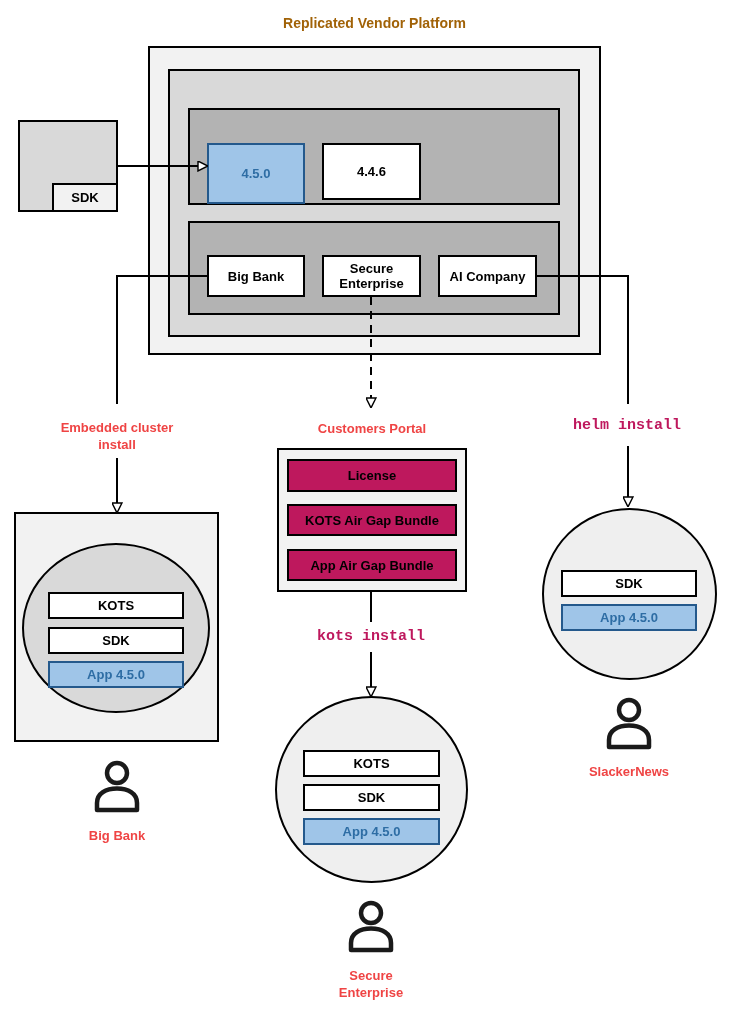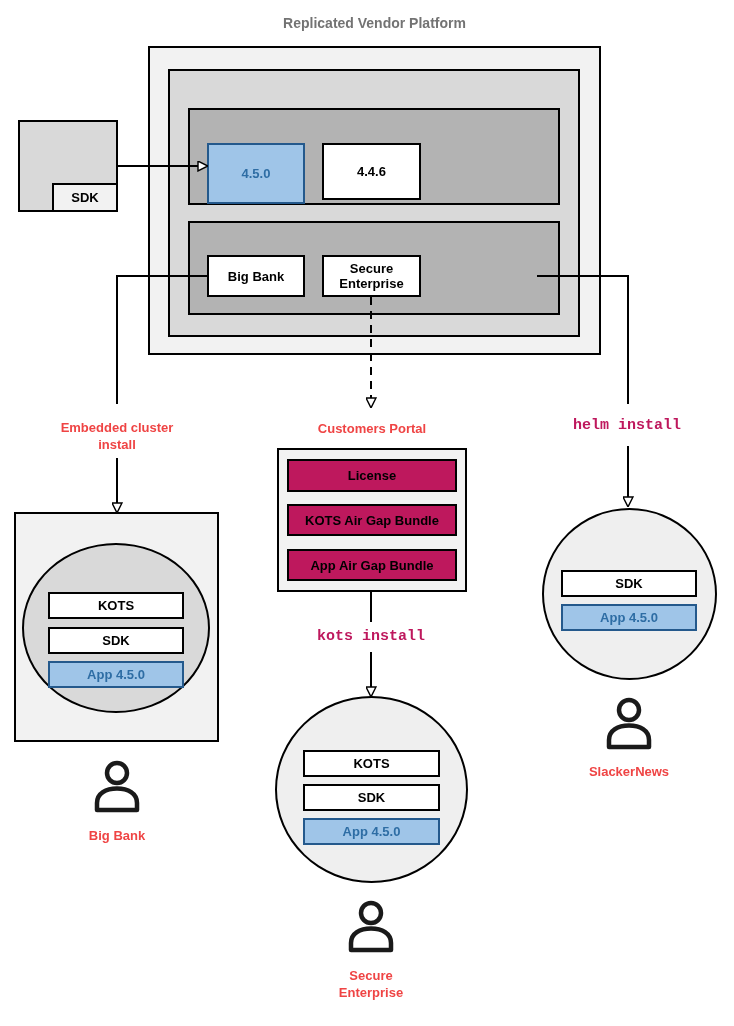--- a/index.html
+++ b/index.html
@@ -3,21 +3,21 @@
 <meta charset="utf-8">
 <style>
   html,body{margin:0;padding:0;background:#ffffff;}
   #canvas{
     position:relative;width:734px;height:1026px;background:#ffffff;
     font-family:"Liberation Sans", sans-serif;color:#000;overflow:hidden;
   }
   .abs{position:absolute;box-sizing:border-box;}
   .box{border:2px solid #000;}
   .lbl{font-weight:bold;font-size:13px;text-align:center;line-height:17px;color:#ef4444;}
-  .title{font-weight:bold;font-size:14px;text-align:center;color:#737373;}
+  .title{font-weight:bold;font-size:14px;text-align:center;color:#a16207;}
   .cell{
     display:flex;align-items:center;justify-content:center;text-align:center;
     font-weight:bold;font-size:13px;line-height:15px;
     background:#ffffff;border:2px solid #000;color:#000;
   }
   .cell.gray{background:#be185d;}
   .cell.blue{background:#9fc5e8;border-color:#24598c;color:#2e6da4;}
   .fill-outer{background:#f2f2f2;}
   .fill-mid{background:#d9d9d9;}
   .fill-inner{background:#b3b3b3;}
@@ -40,20 +40,21 @@
 
   <div class="abs box fill-inner boxlayer" style="left:188px;top:108px;width:372px;height:97px;"></div>
   <div class="abs lbl" style="left:188px;top:118px;width:372px;">Release History</div>
   <div class="abs cell blue boxlayer" style="left:207px;top:143px;width:98px;height:61px;">4.5.0</div>
   <div class="abs cell boxlayer" style="left:322px;top:143px;width:99px;height:57px;">4.4.6</div>
 
   <div class="abs box fill-inner boxlayer" style="left:188px;top:221px;width:372px;height:94px;"></div>
   <div class="abs lbl" style="left:188px;top:231px;width:372px;">Customers</div>
   <div class="abs cell boxlayer" style="left:207px;top:255px;width:98px;height:42px;">Big Bank</div>
   <div class="abs cell boxlayer" style="left:322px;top:255px;width:99px;height:42px;padding:0 14px;">Secure Enterprise</div>
+  <div class="abs cell boxlayer" style="left:438px;top:255px;width:99px;height:42px;">AI Company</div>
 
   <div class="abs box fill-mid boxlayer" style="left:18px;top:120px;width:100px;height:92px;"></div>
   <div class="abs lbl" style="left:18px;top:157px;width:100px;">Helm Chart</div>
   <div class="abs cell boxlayer" style="left:52px;top:183px;width:66px;height:29px;background:#f2f2f2;">SDK</div>
 
   <div class="abs lbl" style="left:47px;top:419px;width:140px;">Embedded cluster install</div>
 
   <div class="abs box fill-outer boxlayer" style="left:14px;top:512px;width:205px;height:230px;"></div>
   <div class="abs lbl" style="left:14px;top:521px;width:205px;">Linux VM</div>
   <div class="abs box circle fill-mid boxlayer" style="left:22px;top:543px;width:188px;height:170px;"></div>

